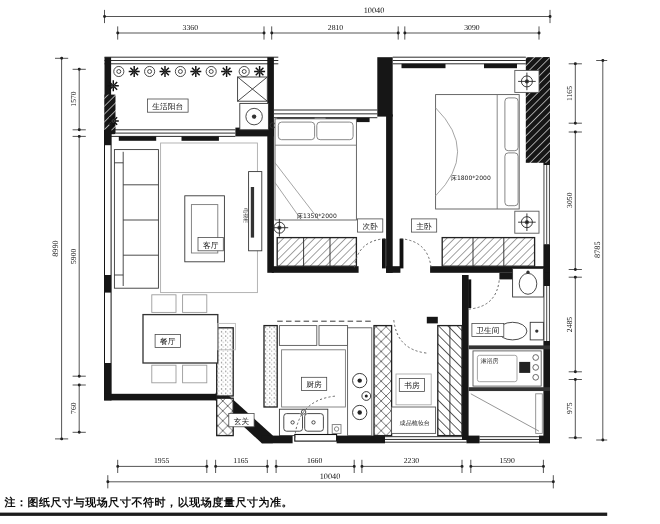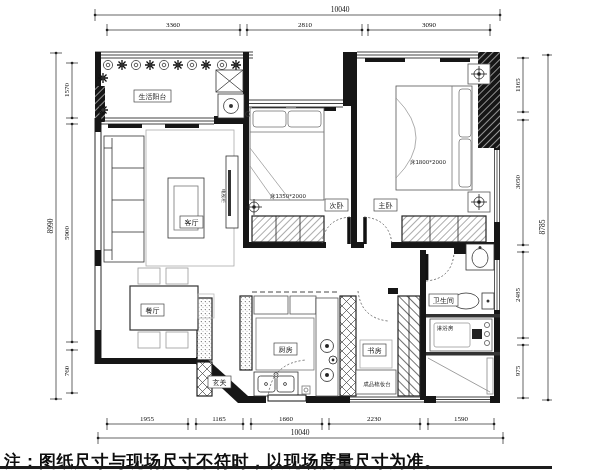--- a/index.html
+++ b/index.html
@@ -4,21 +4,21 @@
 <style>
   html,body{margin:0;padding:0;background:#fff;}
   .stage{position:relative;width:552px;height:476px;background:#ffffff;overflow:hidden;
          font-family:"Liberation Sans",sans-serif;}
   svg{position:absolute;left:0;top:0;}
   .dim{font:7px "Liberation Serif",serif;fill:#111;}
   .dimbig{font:7.5px "Liberation Serif",serif;fill:#111;}
   .room{font:7px "DejaVu Sans",sans-serif;fill:#111;}
   .small{font:5.5px "DejaVu Sans",sans-serif;fill:#222;}
   .tiny{font:4.5px "DejaVu Sans",sans-serif;fill:#333;}
-  .note{position:absolute;left:4px;top:450px;font-size:17px;font-weight:700;color:#0d0d0d;
+  .note{position:absolute;left:4px;top:450px;font-size:10px;font-weight:700;color:#0d0d0d;
         letter-spacing:.5px;font-family:Liberation Sans, sans-serif;white-space:nowrap;}
   .rule{position:absolute;left:0;top:466px;width:600px;height:3px;background:#1c1c1c;}
 </style>
 </head>
 <body>
 
 <div class="stage">
 <svg width="600" height="476" viewBox="0 0 600 476">
   <defs>
     <pattern id="wallhatch" width="5" height="5" patternTransform="rotate(45)" patternUnits="userSpaceOnUse">

